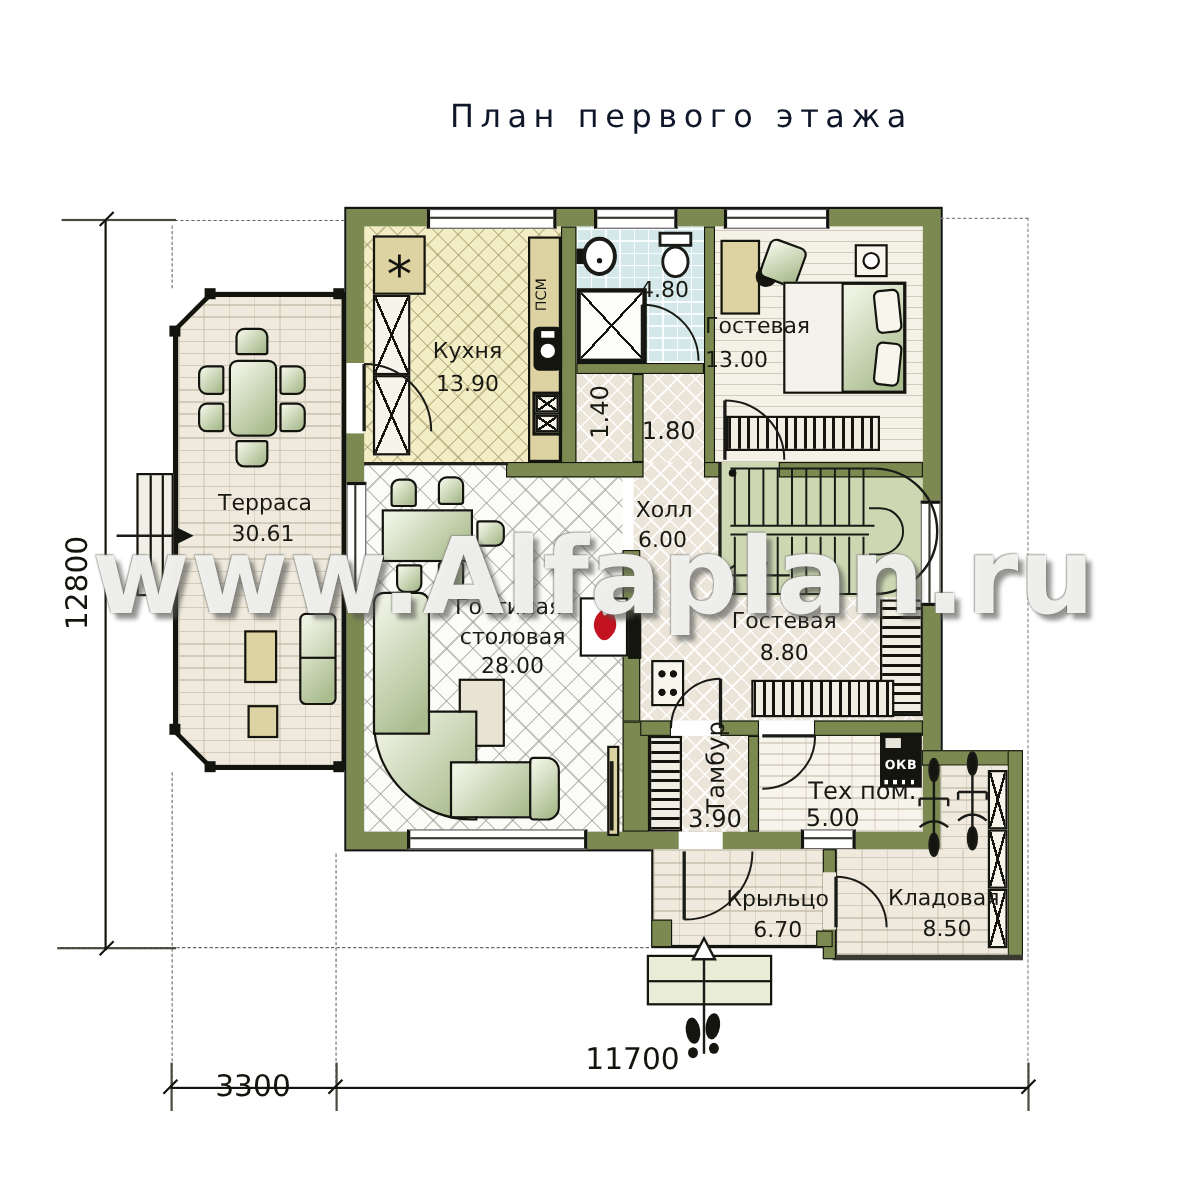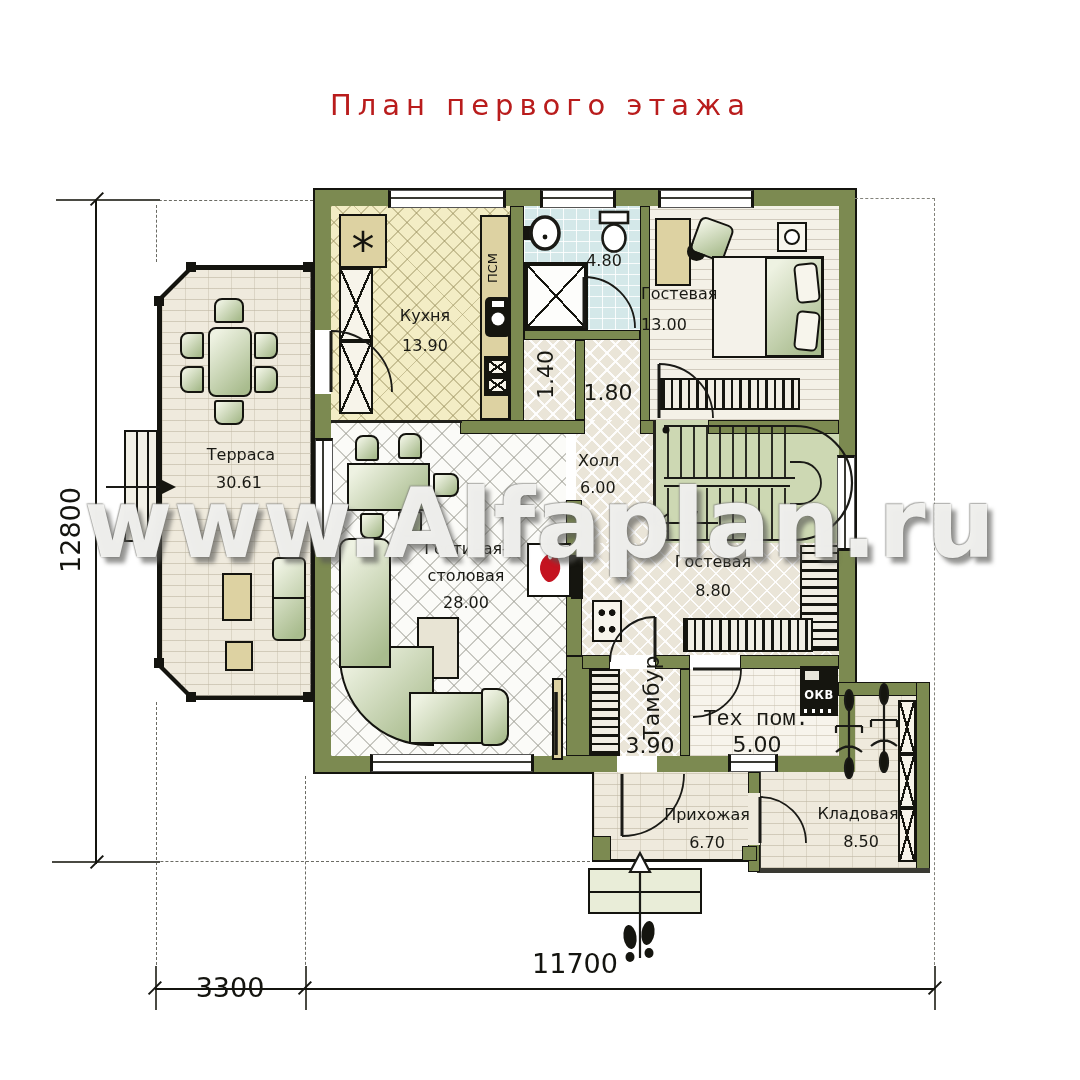--- a/index.html
+++ b/index.html
@@ -43,36 +43,36 @@
   
   .sage{background:linear-gradient(135deg,#eef2e2 10%,#a9bc8e 90%);border:2.4px solid #14140f;}
   .tan{background:#ddd2a2;border:2px solid #14140f;}
   .whitebox{background:#f7f5ec;border:2.4px solid #14140f;}
   .xcell{position:relative;box-sizing:border-box;border:2px solid #15150f;background:
     linear-gradient(to top right,transparent calc(50% - 1.1px),#15150f calc(50% - 1.1px) calc(50% + 1.1px),transparent calc(50% + 1.1px)),
     linear-gradient(to bottom right,transparent calc(50% - 1.1px),#15150f calc(50% - 1.1px) calc(50% + 1.1px),transparent calc(50% + 1.1px)),#f7f4ea;}
   .zz-v{background:repeating-linear-gradient(90deg,#15150f 0 2.6px,#f1eee3 2.6px 8.6px);border:2.2px solid #15150f;}
   .zz-h{background:repeating-linear-gradient(0deg,#15150f 0 2.6px,#f1eee3 2.6px 8.6px);border:2.2px solid #15150f;}
   
-  .lbl{position:absolute;font-size:16px;color:#191914;white-space:nowrap;z-index:30;line-height:1.05;}
+  .lbl{position:absolute;font-size:20px;color:#191914;white-space:nowrap;z-index:30;line-height:1.05;}
   .ctr{text-align:center;}
   .sm{font-size:22px;}
   
   .dim{position:absolute;background:#14140f;z-index:8;}
   .tick{position:absolute;width:18px;height:2.2px;background:#14140f;transform:rotate(-45deg);z-index:9;}
   .dash-v{position:absolute;width:0;border-left:1.6px dashed #6a6a63;z-index:5;}
   .dash-h{position:absolute;height:0;border-top:1.6px dashed #6a6a63;z-index:5;}
   .ext{position:absolute;background:#4a4a43;z-index:6;}
   .dimlbl{position:absolute;font-size:27px;color:#14140f;z-index:30;}
   #watermark{position:absolute;left:50%;top:468px;transform:translateX(-50%);
      font-size:96px;font-weight:bold;letter-spacing:1px;white-space:nowrap;color:rgba(248,248,246,0.92);
      text-shadow:5px 6px 4px rgba(85,85,82,0.62),0 0 2px rgba(120,120,115,0.9),-1px -1px 1px rgba(140,140,135,0.5);
      z-index:40;}
-  #title{position:absolute;left:330px;top:88px;width:500px;text-align:left;font-size:29px;
-     letter-spacing:6px;color:#b91c1c;z-index:30;}
+  #title{position:absolute;left:330px;top:88px;width:500px;text-align:right;font-size:29px;
+     letter-spacing:6px;color:#0f172a;z-index:30;}
   .post{position:absolute;background:#14140f;z-index:12;}
   .post-olive{position:absolute;background:#7c8a51;border:1.8px solid #14140f;z-index:12;}
   #overlay{position:absolute;left:0;top:0;z-index:25;pointer-events:none;}
 </style>
 </head>
 <body>
 
 <div id="stage">
 
   <div id="title">План первого этажа</div>
@@ -339,23 +339,23 @@
   <div class="lbl" style="left:580px;top:480px;">6.00</div>
   <div class="lbl ctr" style="left:171px;top:447px;width:140px;">Терраса</div>
   <div class="lbl ctr" style="left:169px;top:475px;width:140px;">30.61</div>
   <div class="lbl ctr" style="left:381px;top:541px;width:170px;">Гостиная-</div>
   <div class="lbl ctr" style="left:381px;top:568px;width:170px;">столовая</div>
   <div class="lbl ctr" style="left:381px;top:595px;width:170px;">28.00</div>
   <div class="lbl ctr" style="left:643px;top:554px;width:140px;">Гостевая</div>
   <div class="lbl ctr" style="left:643px;top:583px;width:140px;">8.80</div>
   <div class="lbl sm ctr" style="left:607px;top:686px;width:90px;transform:rotate(-90deg);">Тамбур</div>
   <div class="lbl sm ctr" style="left:610px;top:734px;width:80px;">3.90</div>
-  <div class="lbl sm ctr" style="left:686px;top:708px;width:140px;font-family:Liberation Mono, monospace;">Тех пом.</div>
+  <div class="lbl sm ctr" style="left:714px;top:708px;width:140px;">Тех пом.</div>
   <div class="lbl sm ctr" style="left:697px;top:733px;width:120px;">5.00</div>
-  <div class="lbl ctr" style="left:637px;top:807px;width:140px;">Прихожая</div>
+  <div class="lbl ctr" style="left:637px;top:807px;width:140px;">Крыльцо</div>
   <div class="lbl ctr" style="left:637px;top:835px;width:140px;">6.70</div>
   <div class="lbl ctr" style="left:788px;top:806px;width:140px;text-align:center;">Кладовая</div>
   <div class="lbl ctr" style="left:791px;top:834px;width:140px;">8.50</div>
 
   <div class="dim" style="left:95px;top:200px;width:2.2px;height:664px;"></div>
   <div class="tick" style="left:88px;top:198px;"></div>
   <div class="tick" style="left:88px;top:861px;"></div>
   <div class="ext" style="left:56px;top:199px;width:104px;height:1.6px;"></div>
   <div class="ext" style="left:52px;top:861px;width:108px;height:1.6px;"></div>
   <div class="dimlbl" style="left:20px;top:515px;width:100px;height:30px;text-align:center;transform:rotate(-90deg);">12800</div>

